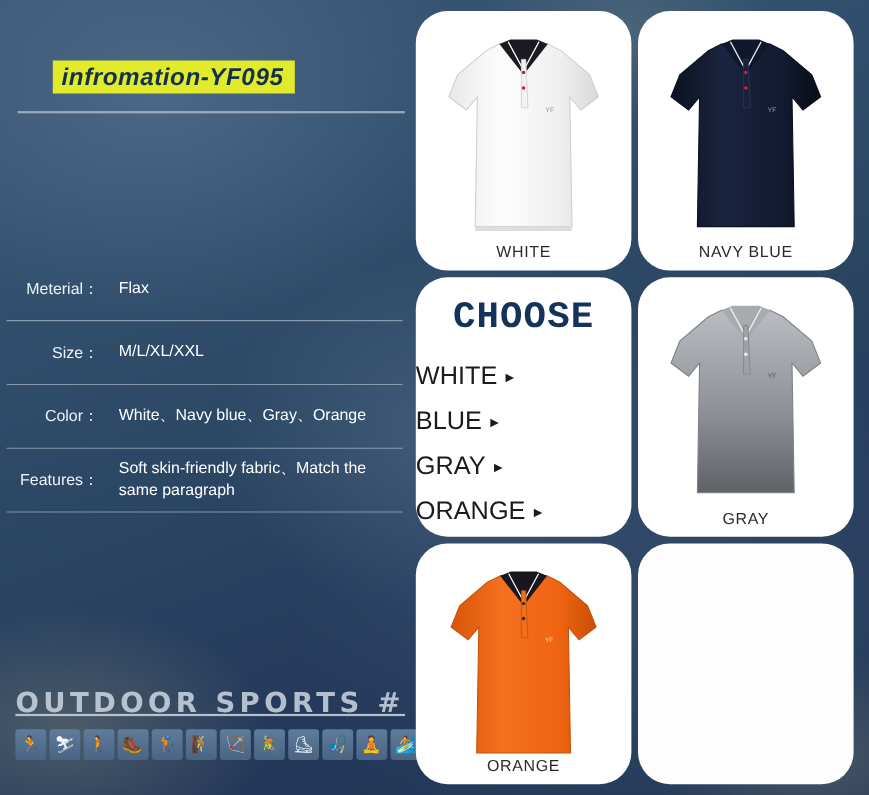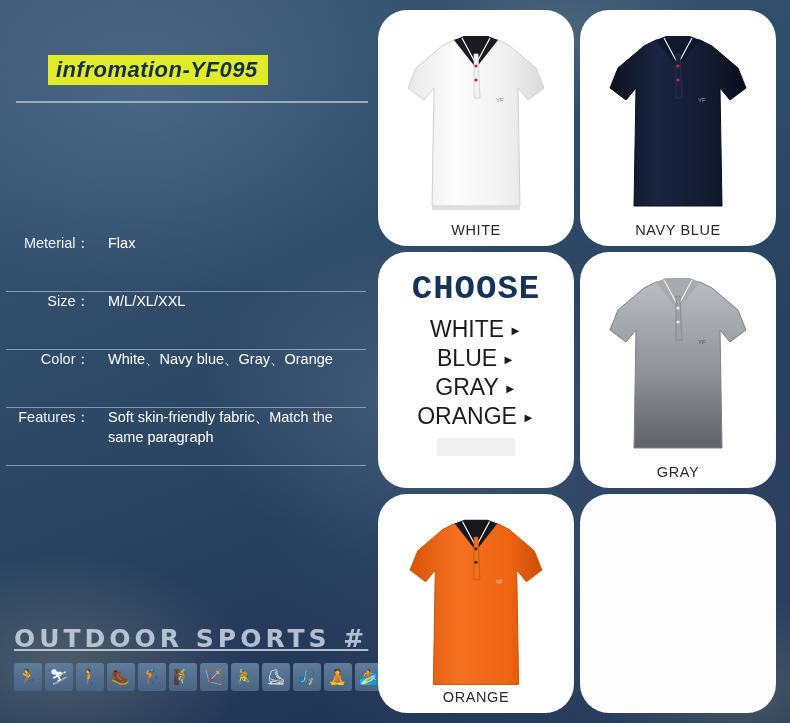--- a/index.html
+++ b/index.html
@@ -39,21 +39,21 @@
     letter-spacing:.5px;
     padding:3px 10px 4px 8px;
     line-height:1.05;
   }
   .title-rule{
     position:absolute;left:2px;top:46px;width:352px;height:2px;background:#b9c6d4;opacity:.75;
   }
 
   .specs{position:absolute;left:6px;top:234px;width:360px;}
   .spec-row{
-    display:flex;
+    display:flex;align-items:center;
     min-height:57px;
     border-bottom:1px solid rgba(205,216,228,.55);
     color:#ffffff;
   }
   .spec-row:last-child{border-bottom:1px solid rgba(205,216,228,.55);}
   .spec-label{
     width:84px;text-align:right;padding-right:8px;
     font-size:14.5px;color:#edf2f7;white-space:nowrap;
   }
   .spec-value{
@@ -99,21 +99,21 @@
   .choose{
     display:flex;flex-direction:column;align-items:center;justify-content:flex-start;
     padding-top:18px;box-sizing:border-box;
   }
   .choose h2{
     margin:0;font-size:34px;font-weight:bold;color:#14335a;letter-spacing:1px;
     font-family:Liberation Mono, monospace;
   }
   .choose ul{list-style:none;margin:6px 0 0;padding:0;width:100%;}
   .choose li{
-    text-align:center;font-size:23px;color:#1b1b1b;margin:2px 0;
+    font-size:23px;color:#1b1b1b;margin:14px 0;
     font-family:"Liberation Sans", sans-serif;position:relative;
   }
   .choose li .arw{font-size:13px;color:#1b1b1b;margin-left:5px;vertical-align:2px;}
   .choose .blank{
     margin:6px auto 0;width:78px;height:18px;background:#f0f0f0;
   }
   .empty{background:#fdfdfd;}
 </style>
 </head>
 <body>

